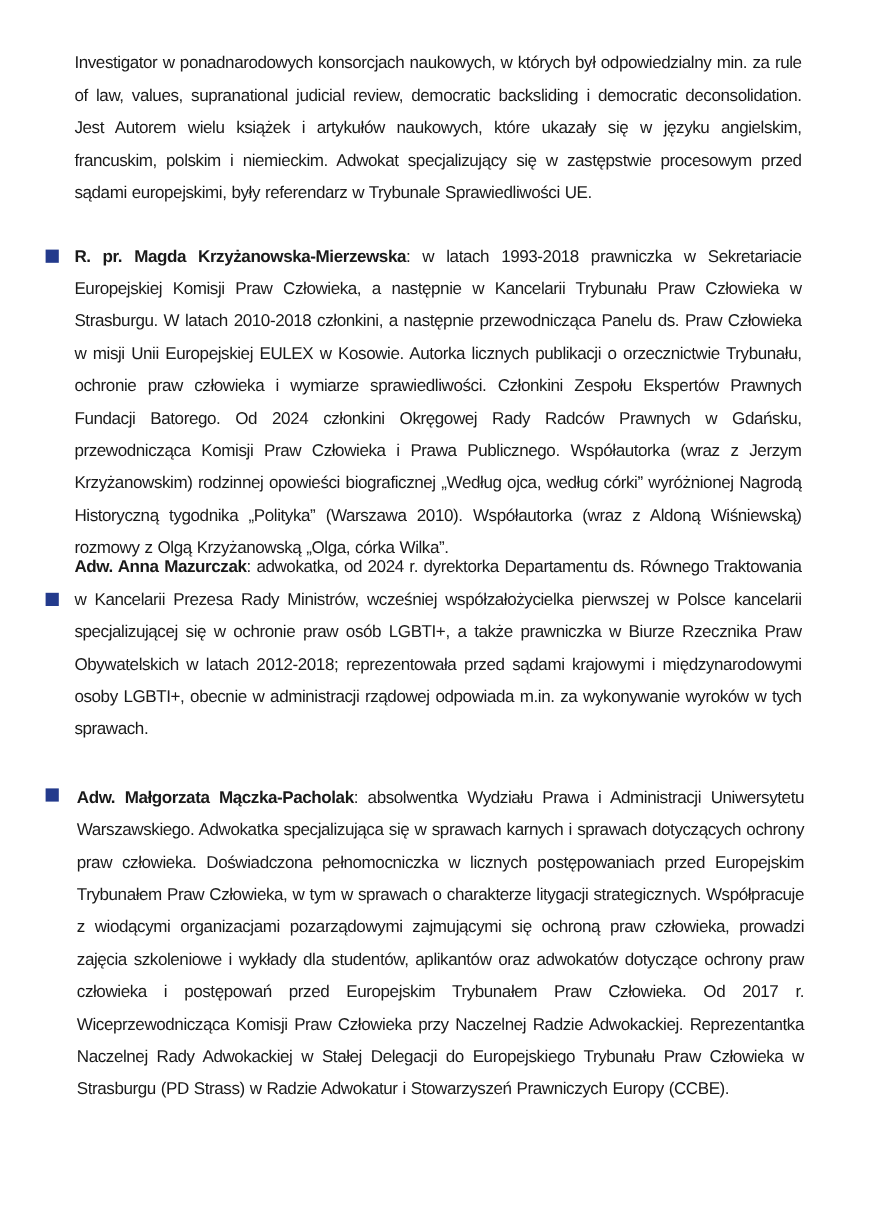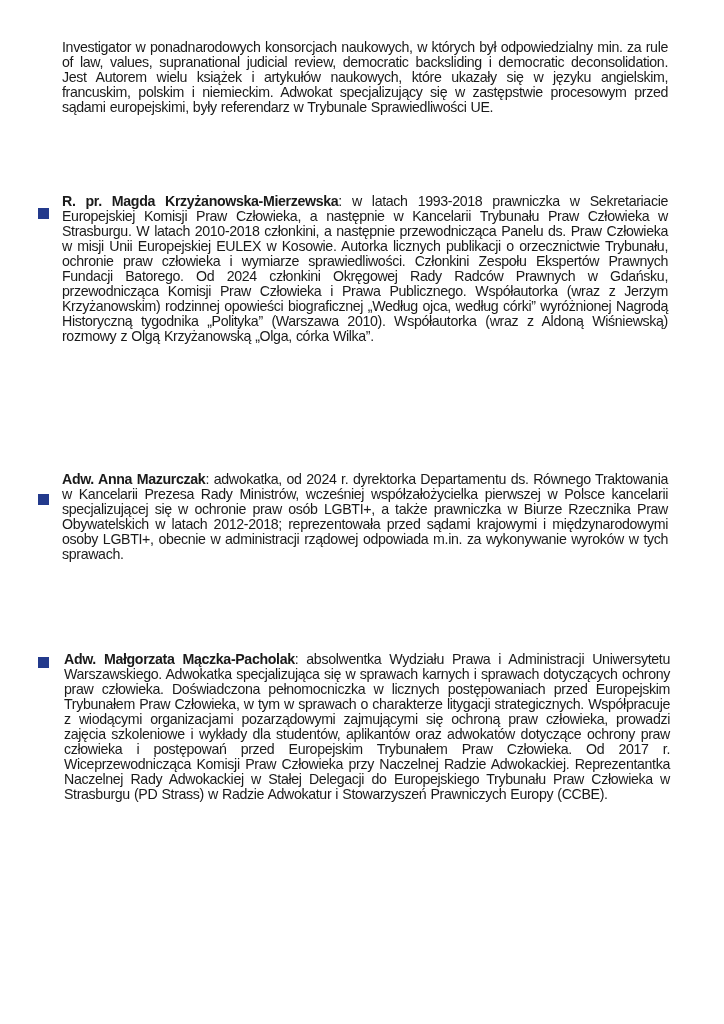--- a/index.html
+++ b/index.html
@@ -2,40 +2,40 @@
 <html><head>
   <meta charset="utf-8">
   <style>
     html, body { margin: 0; padding: 0; background: #ffffff; }
     body { width: 724px; height: 1024px; position: relative; overflow: hidden; }
     .page {
       position: absolute; left: 0; top: 0; width: 608px; height: 1024px;
       font-family: "Liberation Sans", sans-serif;
       color: #1a1a1a;
       font-size: 14.2px;
-      line-height: 15px;
+      line-height: 27px;
     }
     .para {
       position: absolute;
       left: 62px;
       width: 606px;
       text-align: justify;
       letter-spacing: -0.35px;
       word-spacing: 0.5px;
     }
     .para b { font-weight: bold; }
     .bullet {
       position: absolute;
       left: 38px;
       width: 11px; height: 11px;
       background: #233a8c;
     }
     .intro { top: 40px; }
-    .p1 { top: 194px; }
-    .p2 { top: 472px; }
+    .p1 { top: 201px; }
+    .p2 { top: 460px; }
     .p3 { top: 650px; }
     .b1 { top: 208px; }
     .b2 { top: 494px; }
     .b3 { top: 657px; }
   </style>
 </head>
 <body>
 
 <div class="page">
 

